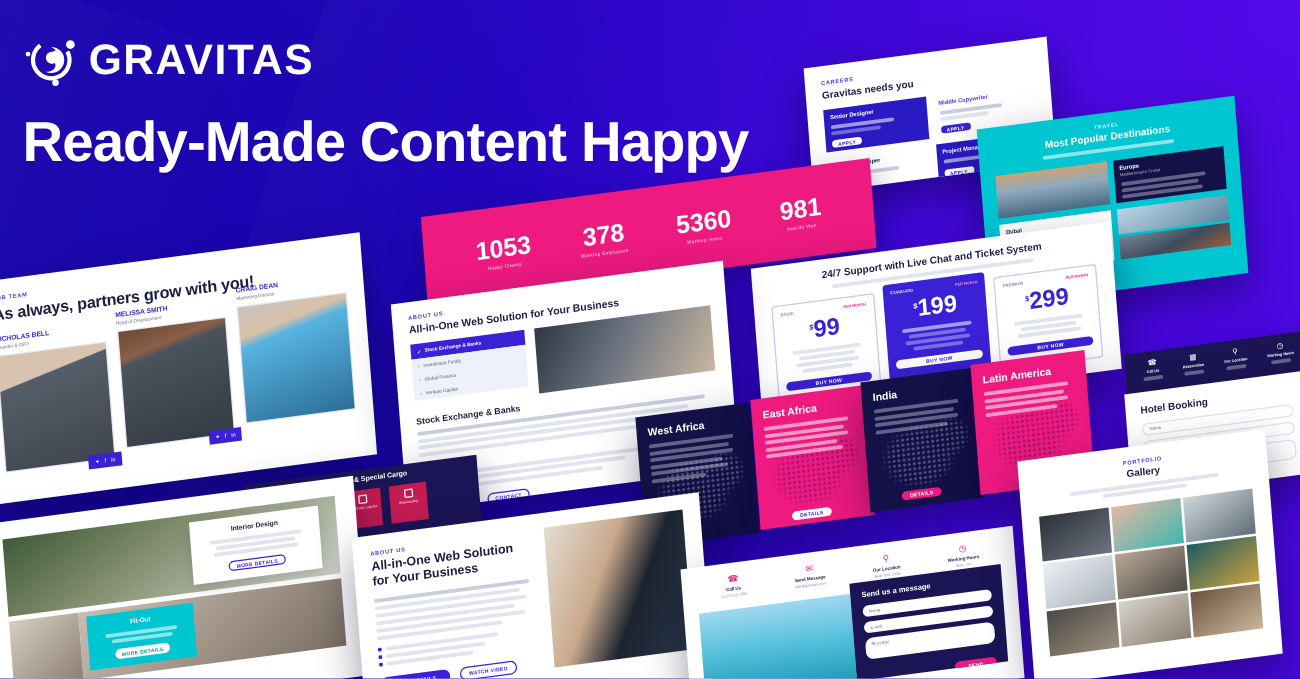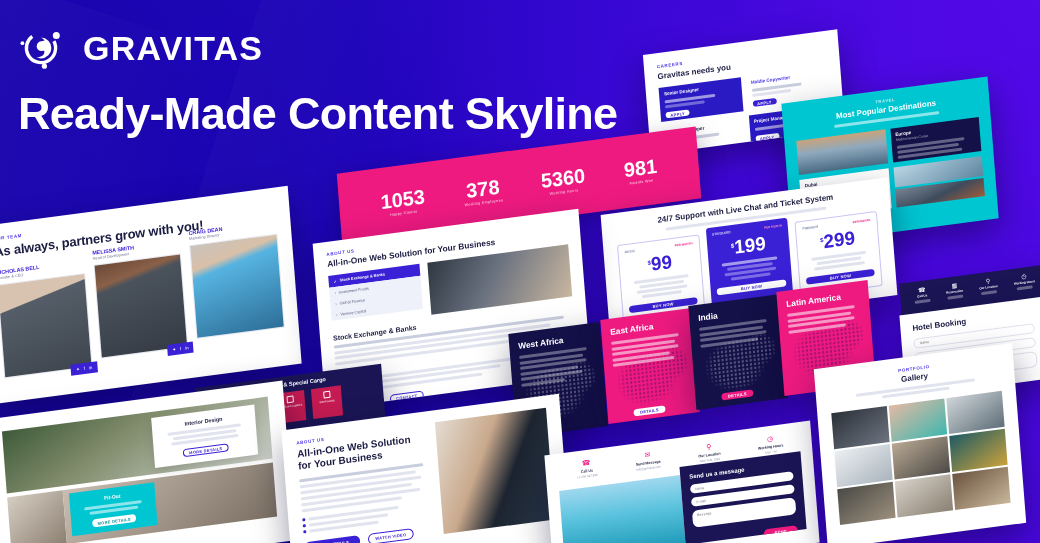--- a/index.html
+++ b/index.html
@@ -22,21 +22,21 @@
   
   .bgband {
     position: absolute; pointer-events: none;
     background: linear-gradient(90deg, rgba(255,255,255,.045), rgba(255,255,255,0));
     transform-origin: 0 0;
   }
 
   
   #brand {
     position: absolute; left: 18px; top: 24px;
-    display: flex; align-items: center; gap: 17px;
+    display: flex; align-items: center; gap: 5px;
   }
   #logo-mark { width: 48px; height: 48px; display: block; }
   #brand-word {
     color: #fff; font-size: 34px; font-weight: bold;
     letter-spacing: 1.2px;
   }
   #headline {
     position: absolute; left: 18px; top: 88px;
     color: #fff; font-size: 45px; font-weight: bold;
     letter-spacing: -0.7px; white-space: nowrap;
@@ -120,21 +120,21 @@
       <path d="M23 13.6a10.4 10.4 0 0 1 0 20.8 10.4 10.4 0 0 1-4.6-1.1
                c4.3.4 8-2 8-5.2 0-3.5-4.6-4.2-4.6-7.4 0-2.3 2-3.9 4.8-4.2
                A10.4 10.4 0 0 0 23 13.6Z" fill="#fff"></path>
       <circle cx="23.6" cy="22.2" r="4.9" fill="#fff"></circle>
       <circle cx="38.3" cy="11.6" r="3.5" fill="#fff"></circle>
       <circle cx="26.4" cy="42.2" r="2.6" fill="#fff"></circle>
       <circle cx="4.4" cy="19.2" r="1.9" fill="#fff"></circle>
     </svg>
     <span id="brand-word">GRAVITAS</span>
   </div>
-  <div id="headline">Ready-Made Content Skyline</div>
+  <div id="headline">Ready-Made Content Happy</div>
 
   <div class="panel" style="left:646px; top:42px; width:196px; height:100px; transform:rotate(-7.5deg) skewX(-3deg);">
     <div style="padding:11px 13px 0 13px;">
       <div class="eyebrow">CAREERS</div>
       <div class="h-dark" style="font-size:8px; margin-top:3px;">Gravitas needs you</div>
       <div style="display:grid; grid-template-columns:1fr 1fr; gap:5px; margin-top:7px;">
         <div class="panel deep" style="position:relative; height:34px; box-shadow:none; padding:4px 5px;">
           <div class="h-white" style="font-size:4.6px;">Senior Designer</div>
           <span class="ln w" style="width:70%; margin-top:4px;"></span>
           <span class="ln wd" style="width:55%; margin-top:2px;"></span>

